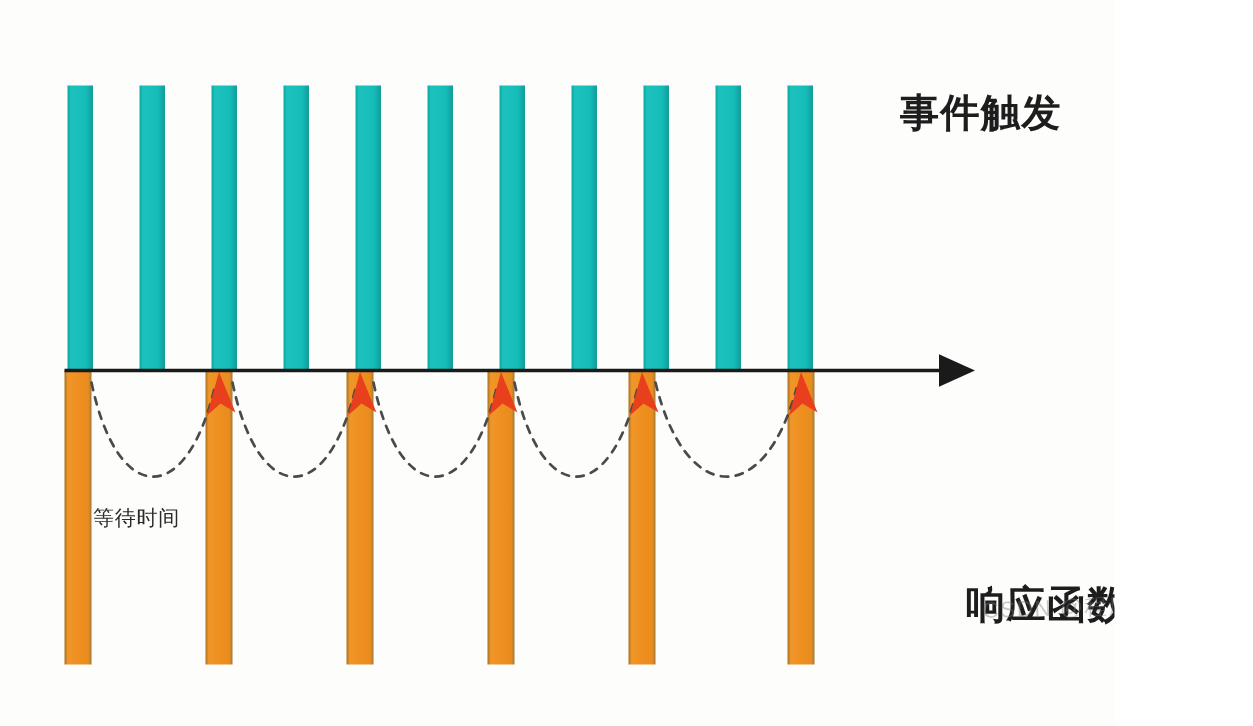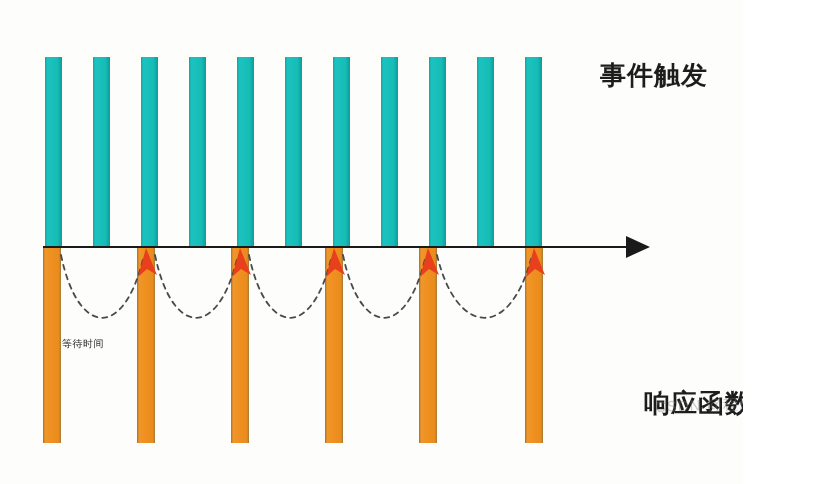--- a/index.html
+++ b/index.html
@@ -41,21 +41,21 @@
   #label-response {
     left: 600px;
     top: 386px;
     font-size: 26px;
     padding-left: 44px;
   }
   #label-wait {
     position: absolute;
     left: 62px;
     top: 337px;
-    font-size: 10px;
+    font-size: 14px;
     color: #2a2a2a;
     font-weight: 400;
     white-space: nowrap;
     letter-spacing: 0.5px;
     user-select: none;
   }
   #watermark {
     position: absolute;
     left: 655px;
     top: 396px;

